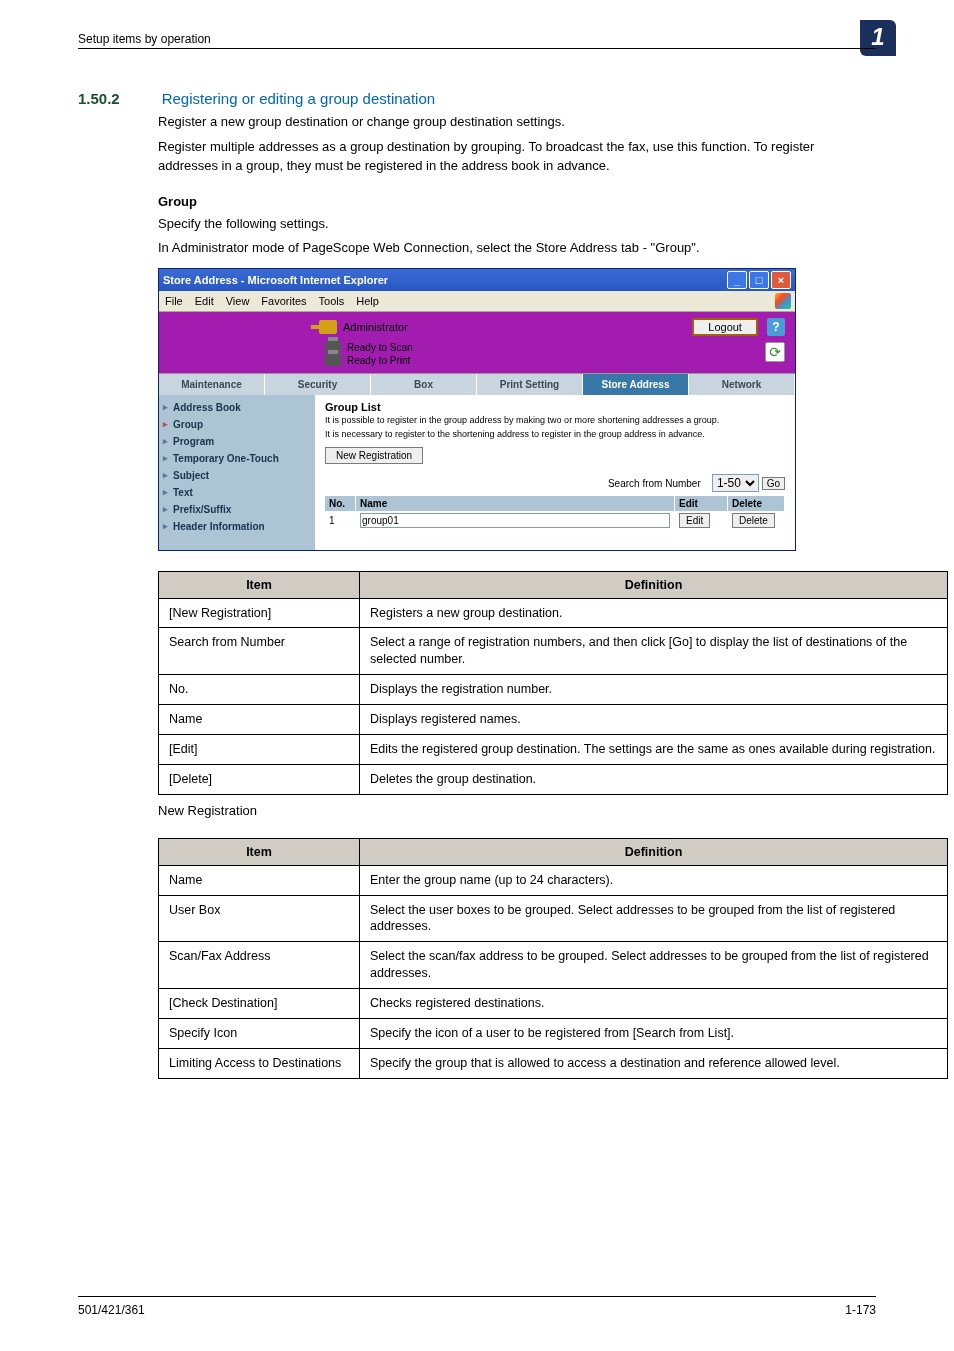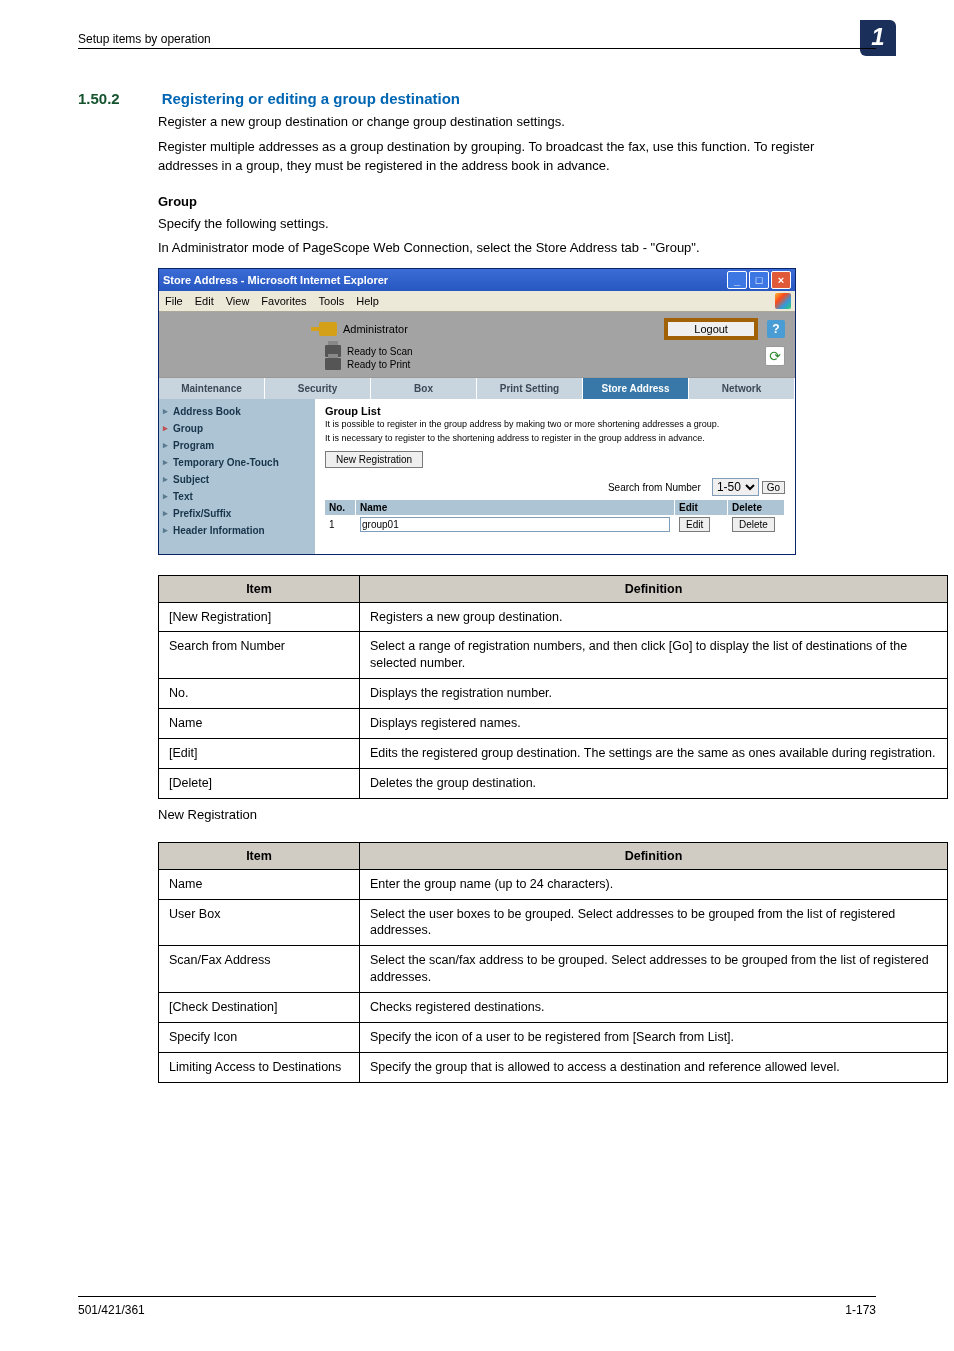--- a/index.html
+++ b/index.html
@@ -3,41 +3,41 @@
 <meta charset="utf-8">
 <style>
   html,body{margin:0;padding:0;font-family:Arial,Helvetica,sans-serif;font-size:13px;color:#000;background:#fff}
   .page{width:954px;min-height:1351px;position:relative;box-sizing:border-box}
   .hdr{position:relative;height:60px}
   .hdr-line{position:absolute;left:78px;right:78px;top:48px;height:1px;background:#000}
   .hdr-title{position:absolute;left:78px;top:32px;font-size:12px}
   .hdr-badge{position:absolute;right:58px;top:20px;width:36px;height:36px;background:#1a2f5a;color:#fff;font-weight:bold;font-size:24px;font-style:italic;text-align:center;line-height:34px;border-bottom-left-radius:6px;border-top-right-radius:6px}
   .content{padding:30px 78px 0 78px}
   .sec-num{color:#14532d;font-weight:bold;font-size:15px;display:inline-block;width:80px;vertical-align:top}
-  .sec-title{color:#0066b3;font-weight:bold;font-size:15px;display:inline-block}
+  .sec-title{color:#0066b3;font-weight:normal;font-size:15px;display:inline-block}
   .body-text{margin:6px 0 0 80px;line-height:1.45}
   .sub-head{font-weight:bold;margin:18px 0 6px 80px}
   
   .ie-window{margin:10px auto 0 auto;width:636px;border:1px solid #0a246a;font-size:11px;background:#ece9d8}
   .ie-titlebar{background:linear-gradient(#3b6bd5,#2757c1);height:22px;display:flex;align-items:center;justify-content:space-between;padding:0 4px}
   .ie-titlebar span.t{color:#fff;font-weight:bold;font-size:11px}
   .ie-btns{display:flex;gap:2px}
   .ie-btn{width:18px;height:16px;display:inline-flex;align-items:center;justify-content:center;font-weight:bold;font-size:11px;border:1px solid #fff;border-radius:2px}
   .ie-min{background:#3d77e3;color:#fff}
   .ie-max{background:#3d77e3;color:#fff}
   .ie-close{background:#e05a3a;color:#fff}
   .ie-menubar{background:#ece9d8;height:20px;display:flex;align-items:center;gap:12px;padding:0 6px;border-bottom:1px solid #aca899;position:relative}
   .ie-menubar span{font-size:11px}
   .ie-flag{position:absolute;right:4px;top:2px;width:16px;height:16px;background:linear-gradient(135deg,#f7b733,#fc4a1a,#3498db,#2ecc71);border-radius:2px}
-  .ie-body{background:#a3a3a3;padding:0}
+  .ie-body{background:#a21caf;padding:0}
   .admin-bar{display:flex;justify-content:space-between;align-items:center;padding:6px 10px 2px 10px}
   .admin-left{display:flex;align-items:center;gap:6px;margin-left:150px}
   .key-icon{width:18px;height:14px;background:#d4a017;border-radius:2px;position:relative}
   .key-icon::after{content:"";position:absolute;left:-8px;top:5px;width:8px;height:4px;background:#d4a017}
-  .logout-btn{border:4px solid #a16207;background:#efefef;padding:1px 26px;font-size:11px;cursor:pointer}
+  .logout-btn{border:2px solid #a16207;background:#efefef;padding:1px 14px;font-size:11px;cursor:pointer}
   .help-icon{width:18px;height:18px;background:#4a9cd4;color:#fff;border-radius:2px;display:inline-flex;align-items:center;justify-content:center;font-weight:bold;font-size:12px;margin-left:6px}
   .status-lines{margin-left:156px;padding:2px 10px 6px 10px;position:relative}
   .status-lines div{display:flex;align-items:center;gap:6px;font-size:10px;margin:1px 0}
   .printer-icon{width:16px;height:12px;background:#555;border-radius:1px;position:relative}
   .printer-icon::before{content:"";position:absolute;left:3px;top:-4px;width:10px;height:4px;background:#888}
   .refresh-icon{position:absolute;right:10px;top:4px;width:18px;height:18px;border:1px solid #999;border-radius:2px;background:#fff;display:flex;align-items:center;justify-content:center;color:#2e8b2e;font-size:14px}
   .tabbar{display:flex;border-top:1px solid #999}
   .tab{flex:1;text-align:center;padding:5px 2px;font-size:10px;font-weight:bold;border-right:1px solid #fff;cursor:pointer}
   .tab.inactive{background:#c8d4de;color:#3b4a56}
   .tab.active{background:#3878a8;color:#fff}

